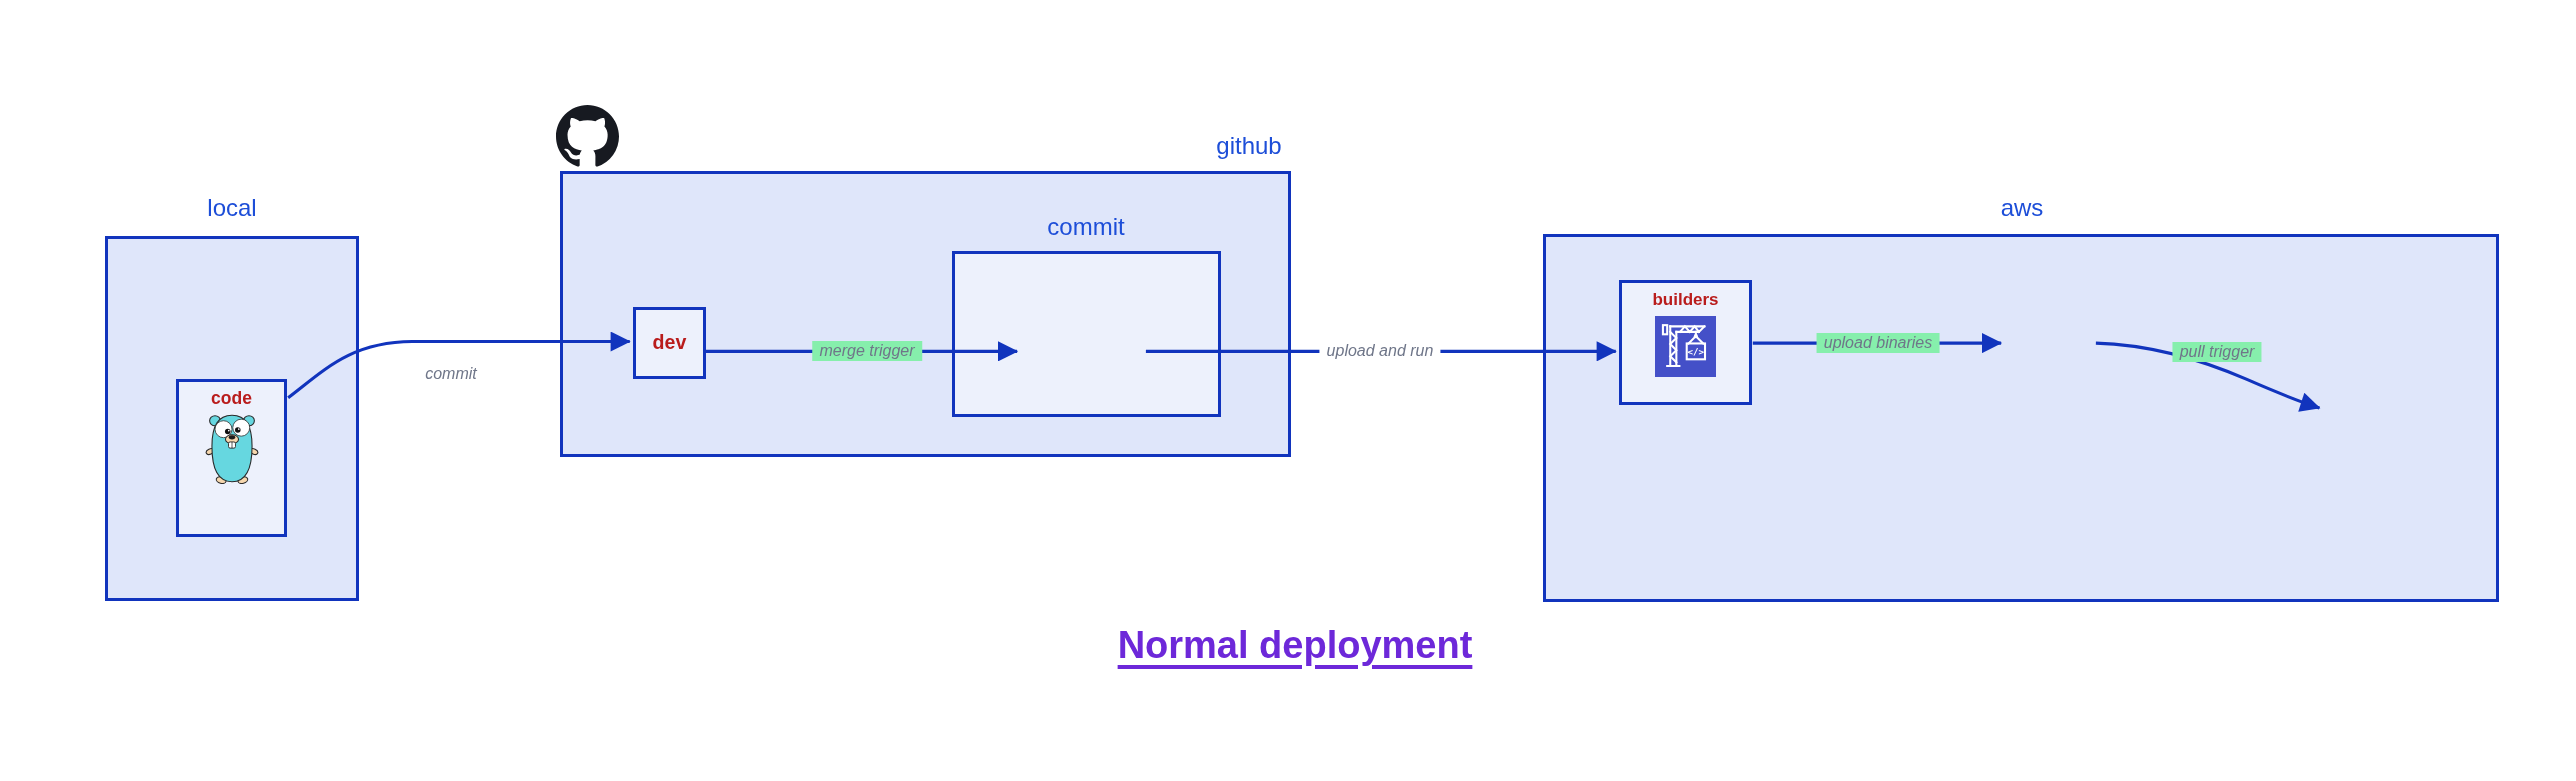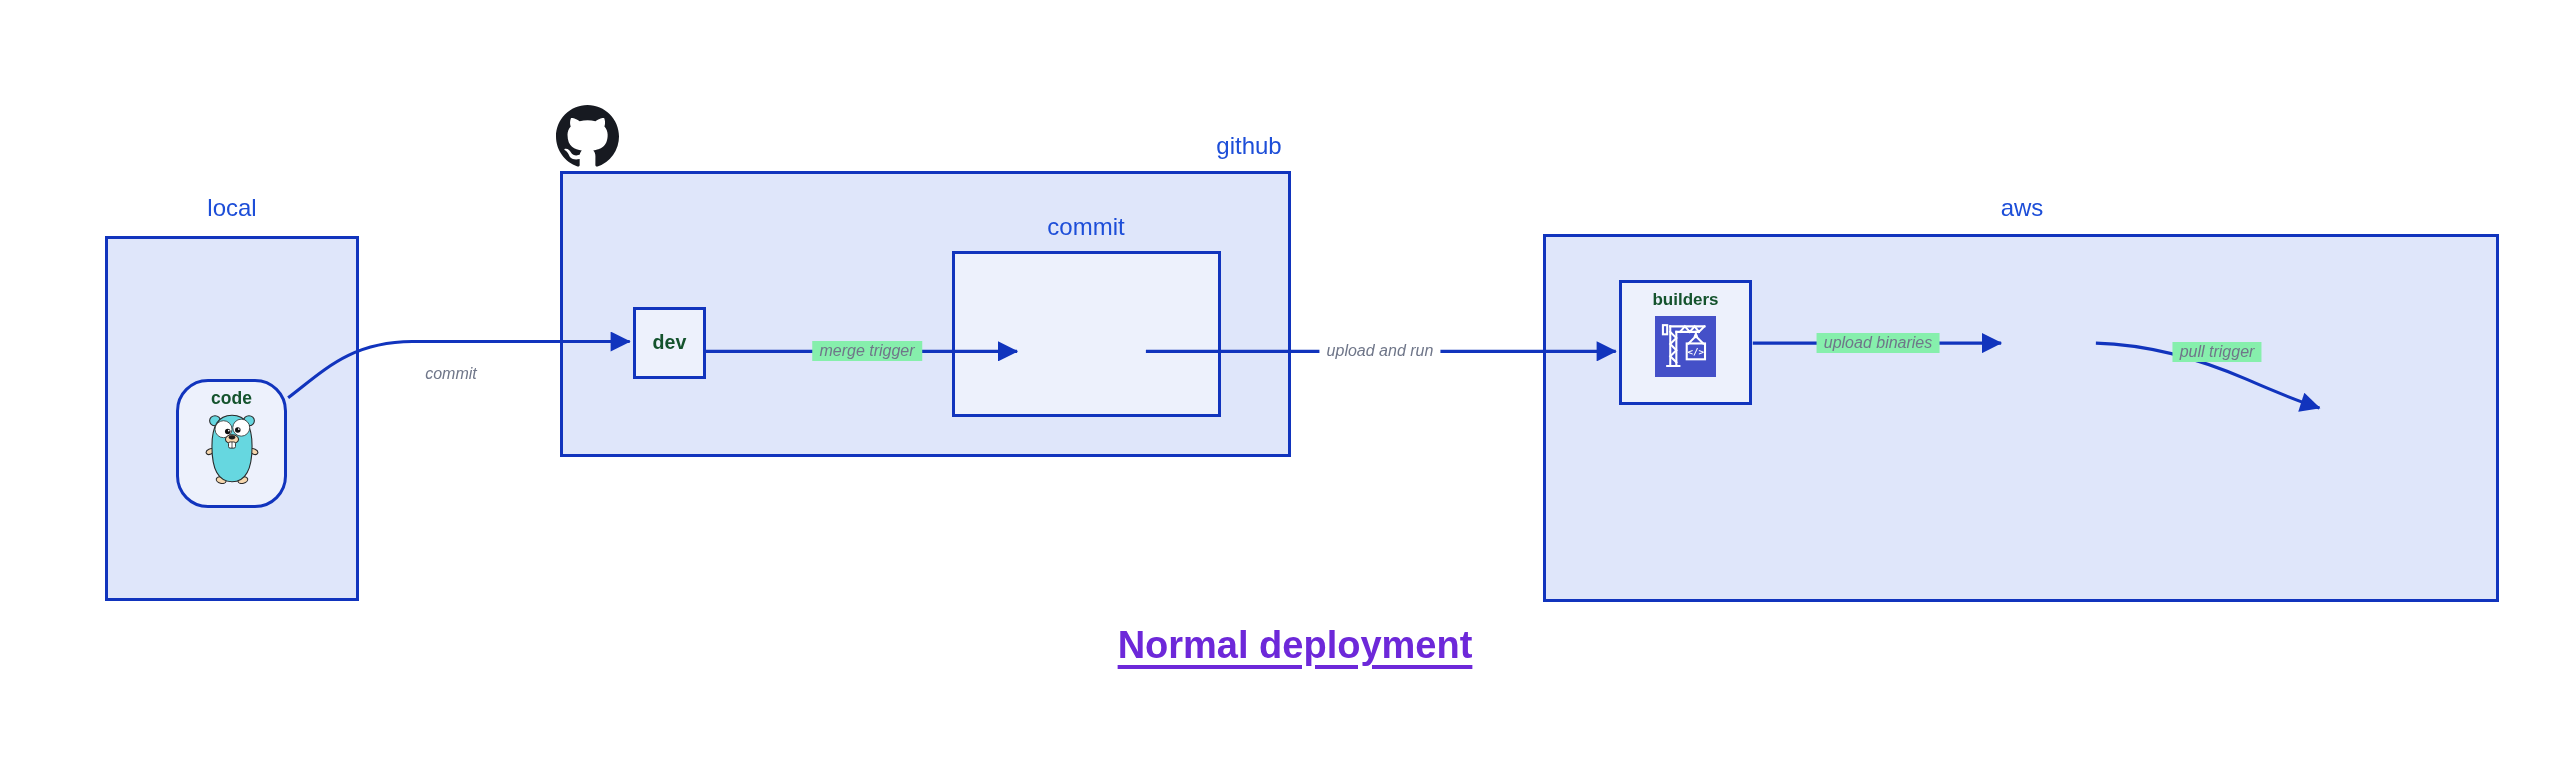--- a/index.html
+++ b/index.html
@@ -16,21 +16,21 @@
   .container-label{
     position:absolute;transform:translateX(-50%);
     font-size:24px;color:#1d4ed8;line-height:1.1;white-space:nowrap;
   }
   
   .node{
     position:absolute;box-sizing:border-box;background:#edf1fc;border:3.1px solid #1134bd;
     display:flex;flex-direction:column;align-items:center;
   }
   .node-label{
-    font-weight:700;color:#14532d;line-height:1.1;white-space:nowrap;
+    font-weight:700;color:#b91c1c;line-height:1.1;white-space:nowrap;
   }
   .center-content{justify-content:center;}
   
   .edge-label{
     position:absolute;transform:translate(-50%,-50%);
     font-style:italic;font-size:16px;font-weight:500;color:#6f7689;
     padding:1px 7.2px;white-space:nowrap;z-index:5;
   }
   .bg-white{background:#ffffff;}
   .bg-lav{background:#86efac;}
@@ -59,21 +59,21 @@
   <div class="container inner" style="left:952px;top:251px;width:269px;height:166px;"></div>
   <div class="container-label" style="left:1086px;top:214px;">commit</div>
 
   <div class="container" style="left:1543px;top:234px;width:956px;height:368px;"></div>
   <div class="container-label" style="left:2022px;top:195px;">aws</div>
 
   <svg class="icon" style="left:556px;top:105px;width:63px;height:63px;" viewBox="0 0 16 16">
     <path fill="#171a21" d="M8 0C3.58 0 0 3.58 0 8c0 3.54 2.29 6.53 5.47 7.59.4.07.55-.17.55-.38 0-.19-.01-.82-.01-1.49-2.01.37-2.53-.49-2.69-.94-.09-.23-.48-.94-.82-1.13-.28-.15-.68-.52-.01-.53.63-.01 1.08.58 1.23.82.72 1.21 1.87.87 2.33.66.07-.52.28-.87.51-1.07-1.78-.2-3.64-.89-3.64-3.95 0-.87.31-1.59.82-2.15-.08-.2-.36-1.02.08-2.12 0 0 .67-.21 2.2.82.64-.18 1.32-.27 2-.27s1.36.09 2 .27c1.53-1.04 2.2-.82 2.2-.82.44 1.1.16 1.92.08 2.12.51.56.82 1.27.82 2.15 0 3.07-1.87 3.75-3.65 3.95.29.25.54.73.54 1.48 0 1.07-.01 1.93-.01 2.2 0 .21.15.46.55.38A8.01 8.01 0 0 0 16 8c0-4.42-3.58-8-8-8z"></path>
   </svg>
 
-  <div class="node" style="left:176px;top:379px;width:111px;height:129px;padding-top:7.2px;gap:3.1px;border-radius:32px;">
+  <div class="node" style="left:176px;top:379px;width:111px;height:158px;padding-top:7.2px;gap:3.1px;">
     <div class="node-label" style="font-size:17.5px;">code</div>
     <svg style="width:54px;height:73px;" viewBox="0 0 70 94">
       <g stroke="#2a2a2a" stroke-width="1.4">
         <ellipse cx="13" cy="11" rx="7" ry="6.5" fill="#66d7e0"></ellipse>
         <ellipse cx="57" cy="11" rx="7" ry="6.5" fill="#66d7e0"></ellipse>
         <ellipse cx="6.5" cy="51" rx="5.2" ry="3.4" fill="#f6d7ae" transform="rotate(-25 6.5 51)"></ellipse>
         <ellipse cx="63.5" cy="51" rx="5.2" ry="3.4" fill="#f6d7ae" transform="rotate(25 63.5 51)"></ellipse>
         <ellipse cx="21" cy="88" rx="6.5" ry="4.2" fill="#f6d7ae" transform="rotate(14 21 88)"></ellipse>
         <ellipse cx="49" cy="88" rx="6.5" ry="4.2" fill="#f6d7ae" transform="rotate(-14 49 88)"></ellipse>
         <path fill="#66d7e0" d="M35 4 C53 4 61 17 61 44 C61 74 53 90 35 90 C17 90 9 74 9 44 C9 17 17 4 35 4 Z"></path>

